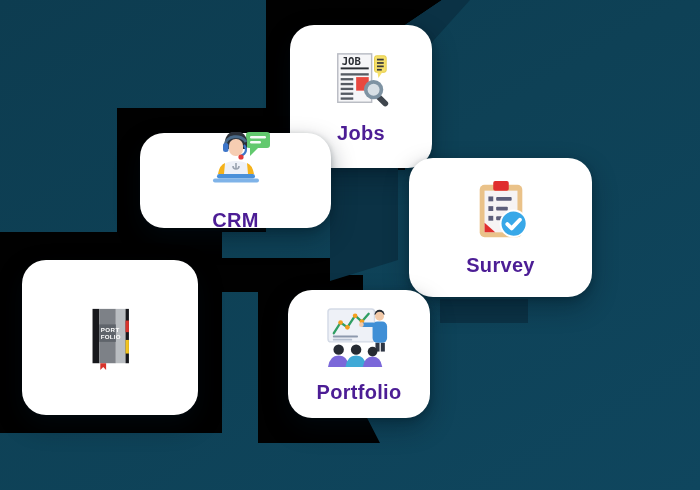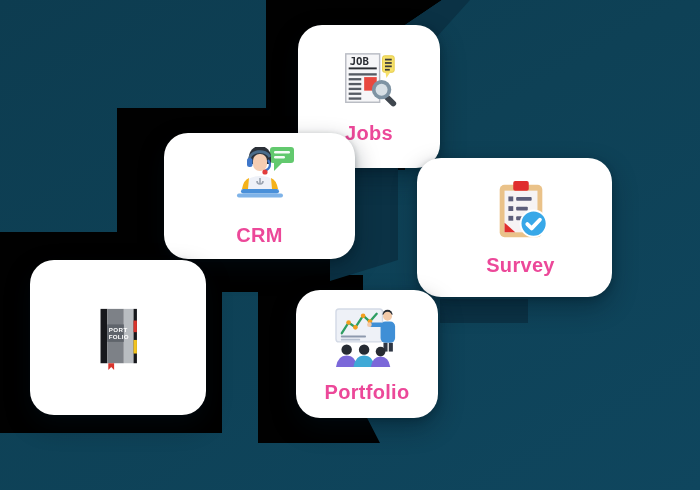--- a/index.html
+++ b/index.html
@@ -22,29 +22,29 @@
   .n1{left:405px;top:0;width:65px;height:50px;
       clip-path:polygon(56.92% 0,100% 0,30.77% 100%,0 50%);}
   .n2{left:330px;top:168px;width:68px;height:113px;
       clip-path:polygon(0 0,100% 0,100% 81.4%,0 100%);}
   .n3{left:440px;top:299px;width:88px;height:24px;}
   
   .card{
     position:absolute;z-index:10;background:#fff;border-radius:24px;
     box-shadow:0 10px 24px rgba(2,18,28,.38),0 2px 6px rgba(2,18,28,.25);
     display:flex;flex-direction:column;align-items:center;justify-content:center;
-    gap:13px;cursor:pointer;margin-left:8px;
+    gap:13px;cursor:pointer;
   }
   .card-jobs     {left:290px;top:25px; width:142px;height:143px;}
-  .card-crm      {left:156px;top:133px;width:191px;height:126px;gap:20px;}
-  .card-survey   {left:409px;top:158px;width:183px;height:139px;padding-left:12px;}
+  .card-crm      {left:140px;top:133px;width:191px;height:95px;gap:20px;}
+  .card-survey   {left:409px;top:158px;width:183px;height:139px;}
   .card-portfolio{left:22px; top:260px;width:176px;height:155px;}
   .card-training {left:288px;top:290px;width:142px;height:128px;}
   .card-label{
-    color:#ec4899;font-size:20px;font-weight:600;letter-spacing:.3px;line-height:1;
+    color:#4c1d95;font-size:20px;font-weight:600;letter-spacing:.3px;line-height:1;
   }
   .icon-wrap{display:flex;align-items:center;justify-content:center;}
 </style>
 </head>
 <body>
 
 <div class="stage">
 
   <div class="shape black k1"></div>
   <div class="shape black k2"></div>

